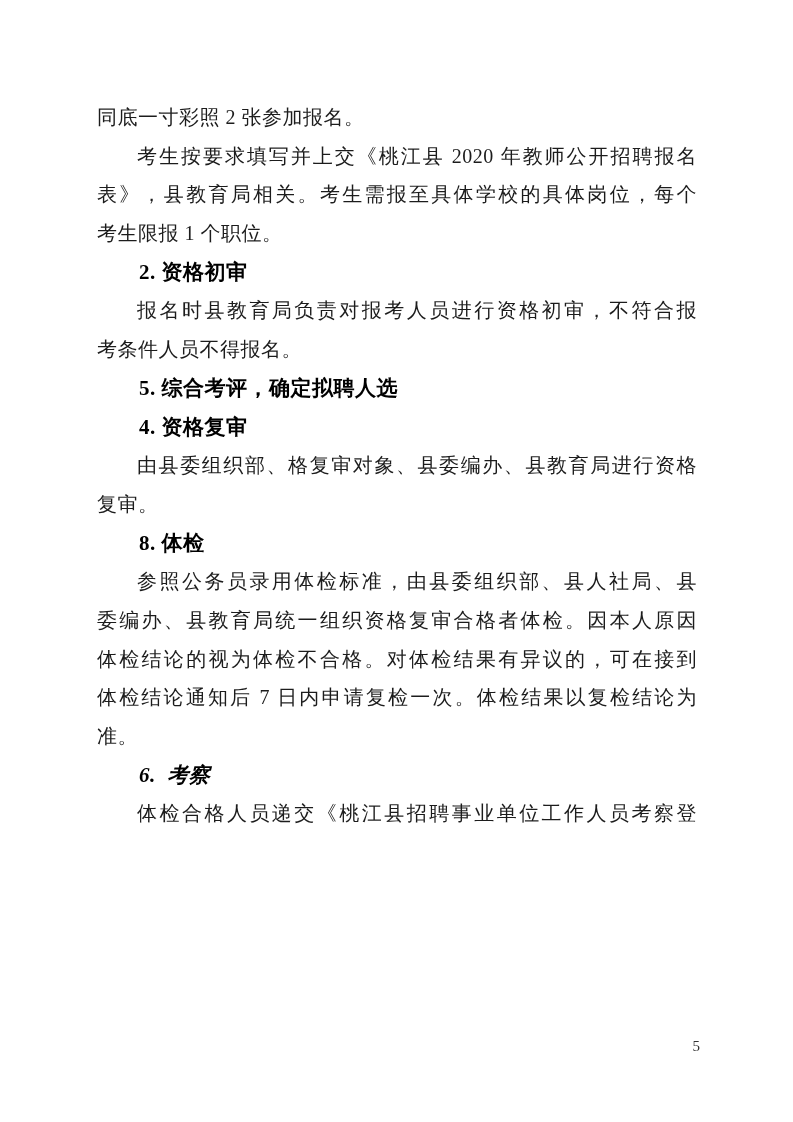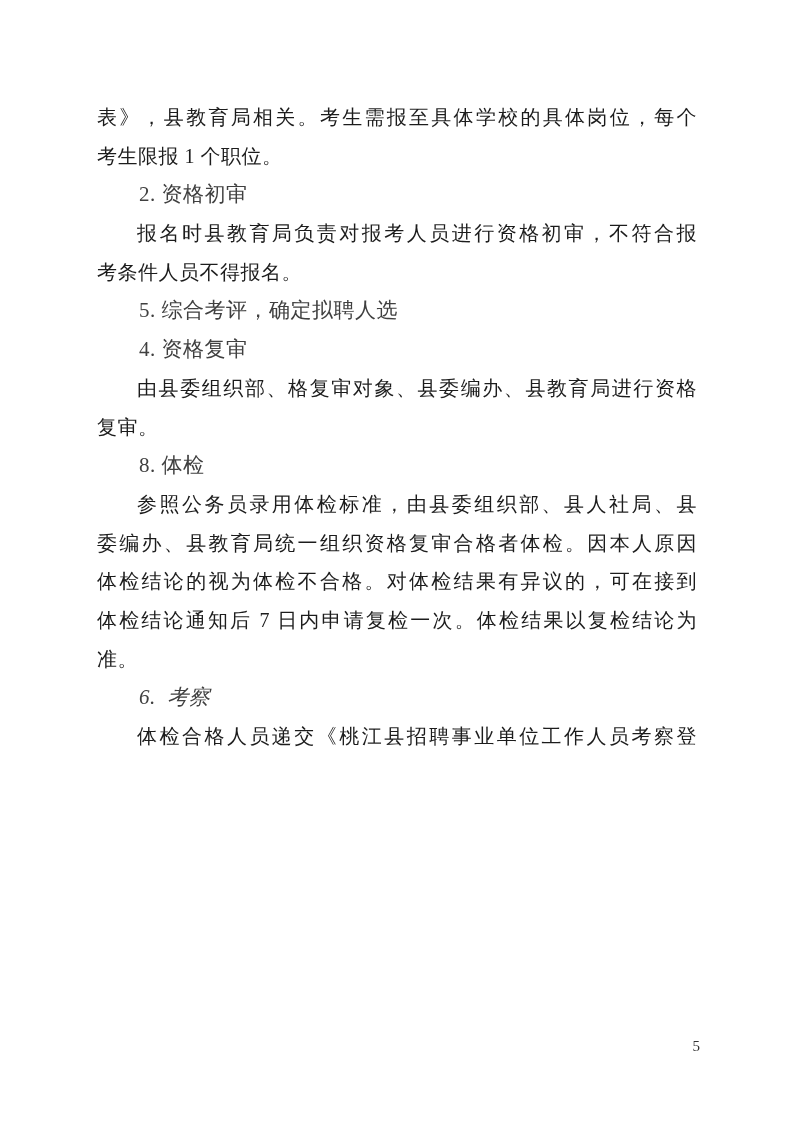--- a/index.html
+++ b/index.html
@@ -35,44 +35,48 @@
   .line.just {
     text-align: justify;
     text-align-last: justify;
     text-justify: inter-character;
   }
   
   .line.ind {
     text-indent: 2em;
   }
   .block.heading .line {
-    font-weight: normal;
+    font-weight: bold;
     font-size: 21px;
     text-indent: 2em;
-    color: #404040;
+    color: #000000;
   }
   .block.heading .line.italic {
     font-style: italic;
   }
   .footer-pagenum {
     position: absolute;
     top: 1036px;
     right: 93px;
     font-size: 15px;
     line-height: 20px;
     color: #333333;
     font-family: "Liberation Serif", serif;
   }
 </style>
 </head>
 <body>
 
 <div class="page">
   <div class="content" id="content">
       <div class="block para">
+        <div class="line">同底一寸彩照 2 张参加报名。</div>
+      </div>
+      <div class="block para">
+        <div class="line just ind">考生按要求填写并上交《桃江县 2020 年教师公开招聘报名</div>
         <div class="line just">表》，县教育局相关。考生需报至具体学校的具体岗位，每个</div>
         <div class="line">考生限报 1 个职位。</div>
       </div>
       <div class="block heading">
         <div class="line">2. 资格初审</div>
       </div>
       <div class="block para">
         <div class="line just ind">报名时县教育局负责对报考人员进行资格初审，不符合报</div>
         <div class="line">考条件人员不得报名。</div>
       </div>

